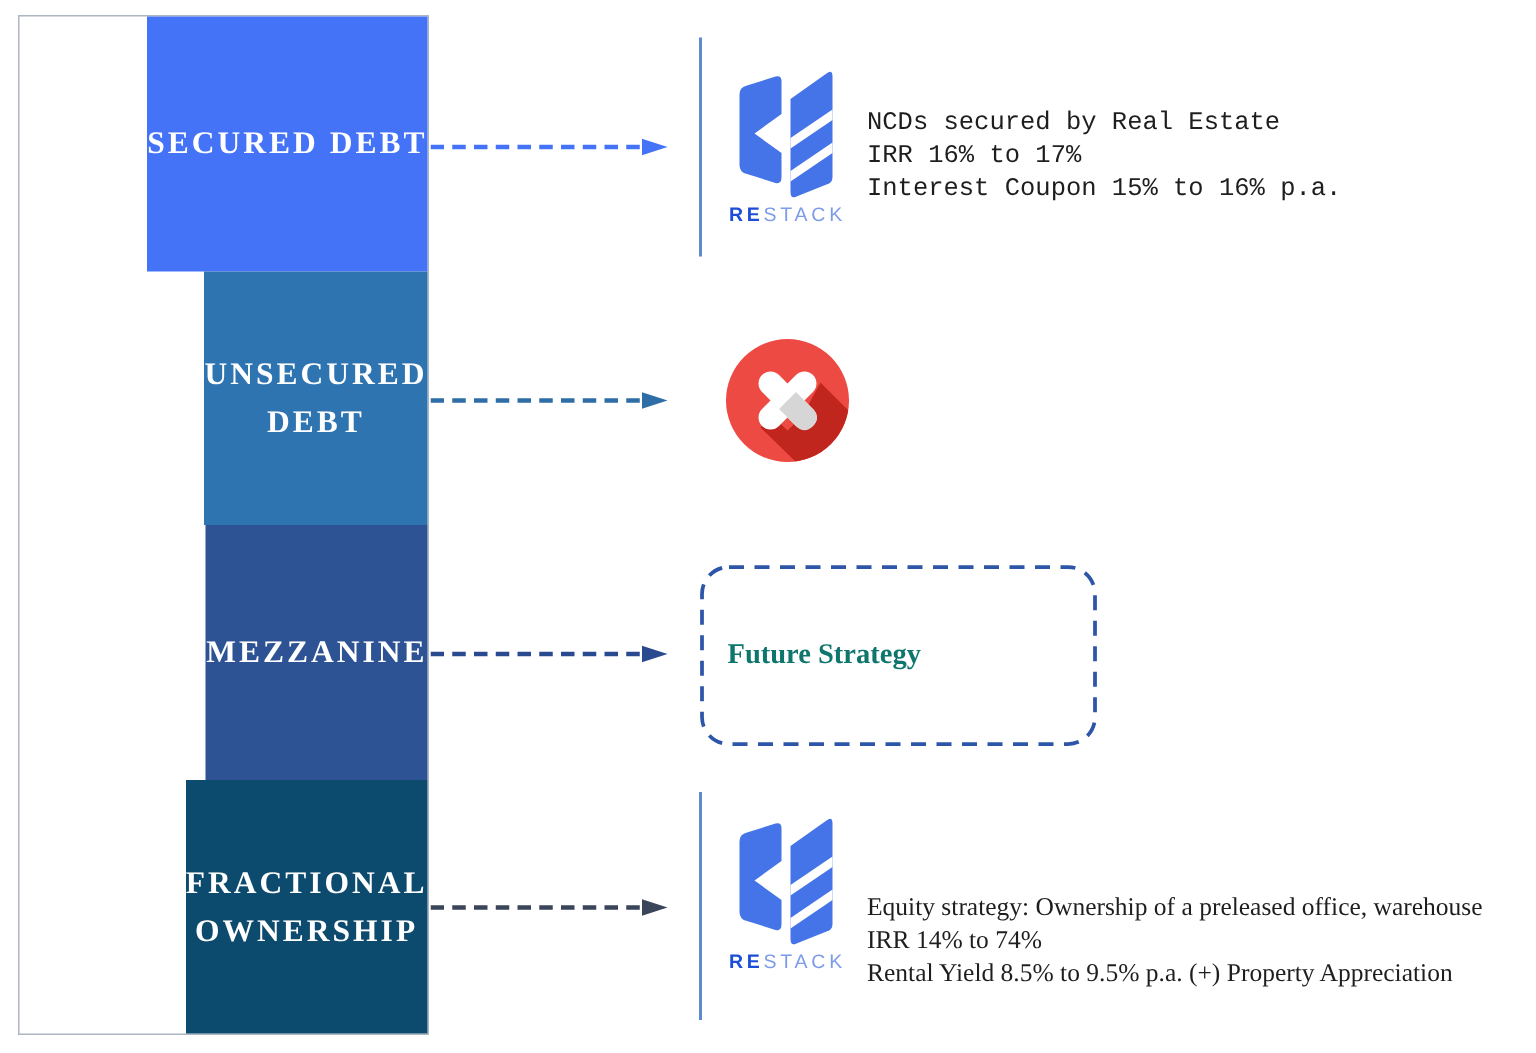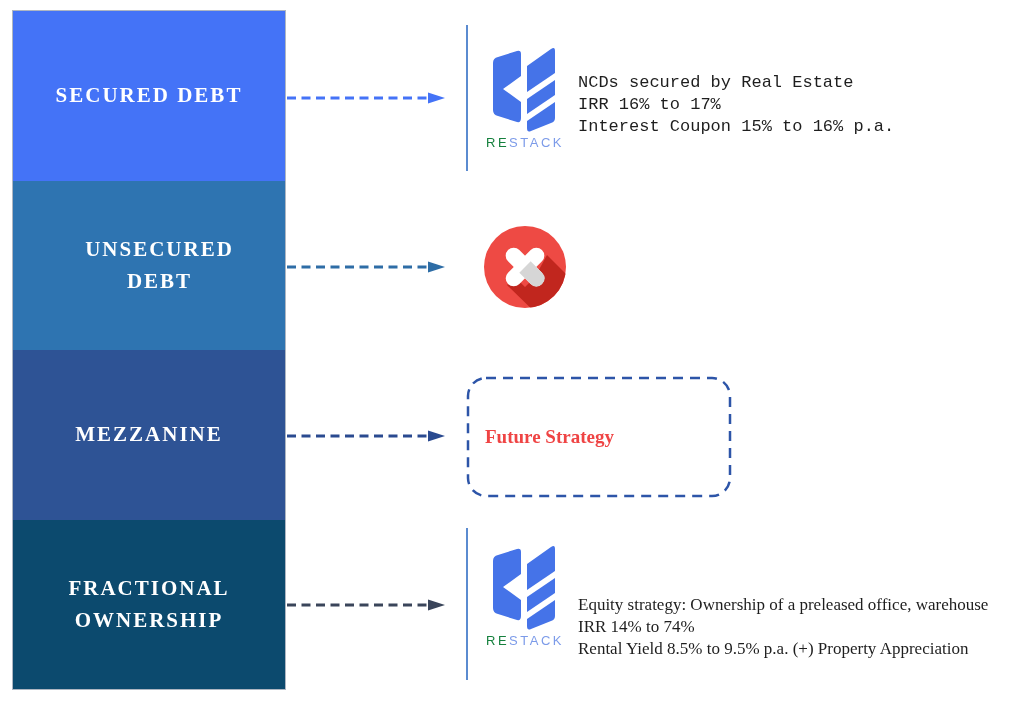--- a/index.html
+++ b/index.html
@@ -5,25 +5,25 @@
   html,body { margin:0; padding:0; background:#ffffff; }
   .canvas {
     position:relative; width:1024px; height:702px; background:#ffffff;
     font-family:"Liberation Serif","DejaVu Serif",serif; overflow:hidden;
   }
 
   
   .stack {
     position:absolute; left:12px; top:10px; width:274px; height:680px;
     border:1px solid #aeb6c2; box-sizing:border-box;
-    display:flex; flex-direction:column;
+    display:flex; flex-direction:column;align-items:flex-end;
   }
   .seg { flex:1 1 0; display:flex; align-items:center; justify-content:center; }
   .seg-0 { background:#4473f7; }
-  .seg-1 { background:#2e74b1;padding-left:21px; }
+  .seg-1 { background:#2e74b1; }
   .seg-2 { background:#2e5395; }
   .seg-3 { background:#0c4a6e; }
   .seg-label {
     color:#ffffff; font-weight:700; font-size:21px; letter-spacing:2px;
     text-align:center; white-space:pre-line; line-height:1.55;
   }
 
   
   .arrow { position:absolute; left:287px; width:160px; height:14px; }
   .arrow-0 { top:91px; }
@@ -36,38 +36,38 @@
   .vline-top { top:25px; height:146px; }
   .vline-bottom { top:528px; height:152px; }
 
   .logo { position:absolute; width:80px; display:flex; flex-direction:column; align-items:center; }
   .logo-top { left:485px; top:46px; }
   .logo-bottom { left:485px; top:544px; }
   .wordmark {
     margin-top:3px; font-family:"Liberation Sans","DejaVu Sans",sans-serif;
     font-size:13px; letter-spacing:2.5px; white-space:nowrap;
   }
-  .wm-re { color:#15803d; font-weight:400; }
+  .wm-re { color:#1d4ed8; font-weight:700; }
   .wm-stack { color:#7c9be9; font-weight:500; }
 
   .textblock {
     position:absolute; left:578px; width:430px;
     font-size:17px; line-height:22px; color:#1e1e1e; white-space:nowrap;
   }
   .textblock-top { top:72px;font-family:Liberation Mono, monospace; }
   .textblock-bottom { top:571px;margin-top:23px; }
   .textline { display:block; }
 
   .xicon { position:absolute; left:483px; top:225px; width:84px; height:84px; }
 
   .future-box { position:absolute; left:466px; top:376px; width:266px; height:122px; }
   .future-box svg { position:absolute; left:0; top:0; }
   .future-label {
     position:absolute; left:19px; top:0; height:100%; display:flex; align-items:center;
-    font-weight:700; font-size:19px; color:#ef4444;
+    font-weight:700; font-size:19px; color:#0f766e;
   }
 </style>
 </head>
 <body>
 
 <div class="canvas">
 
   <div class="stack">
     <div class="seg seg-0">
       <span class="seg-label">SECURED DEBT</span>

